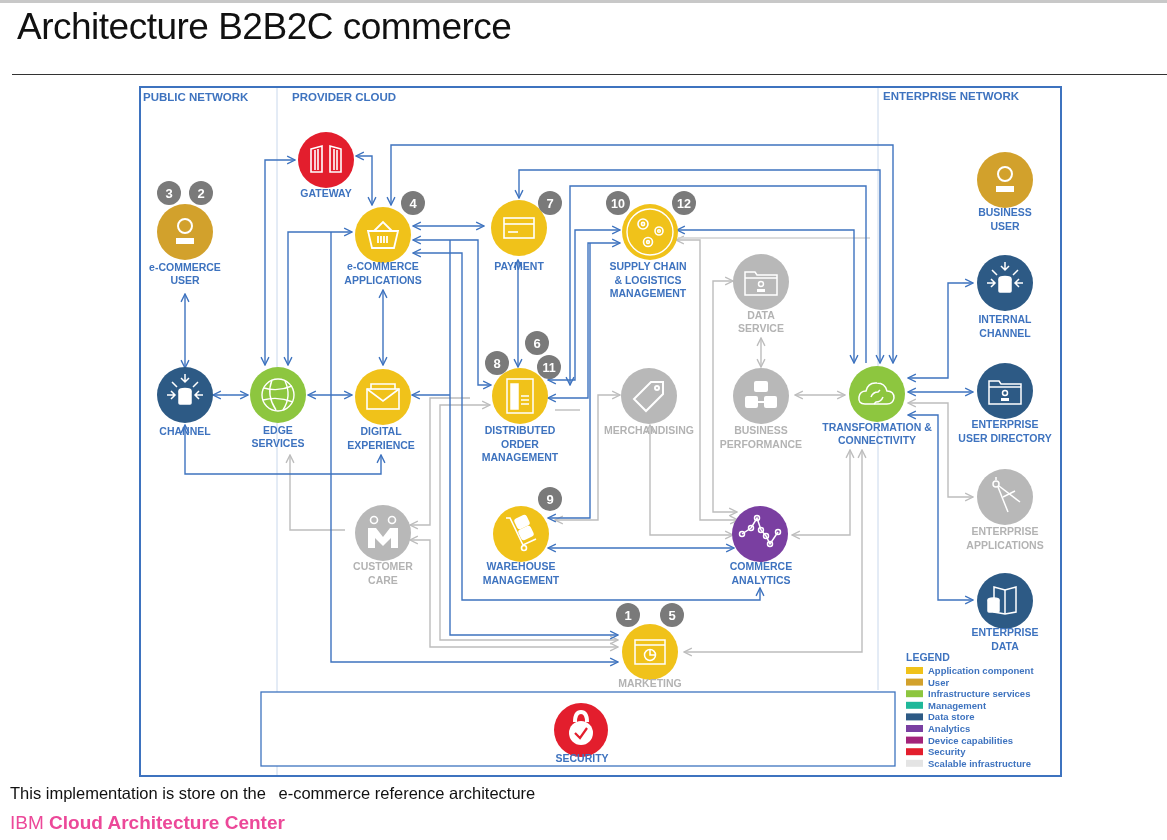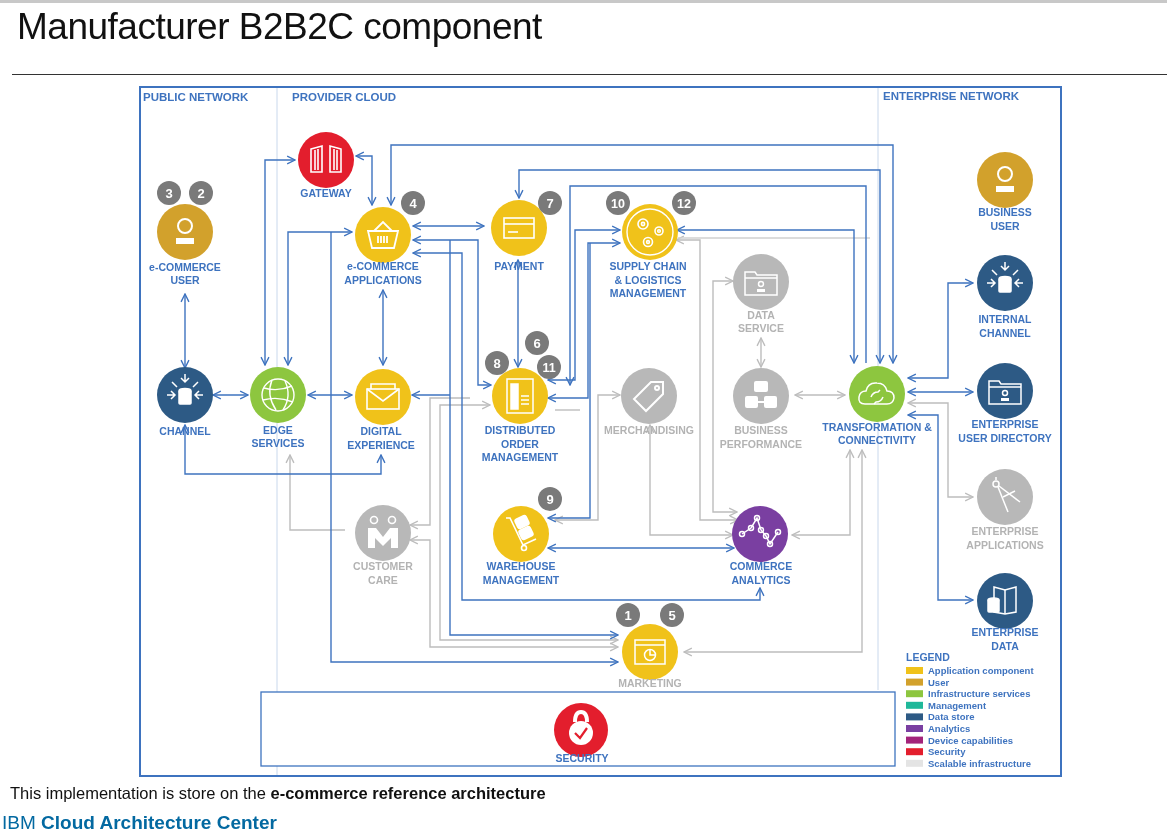--- a/index.html
+++ b/index.html
@@ -2,30 +2,30 @@
 <html><head>
 <meta charset="utf-8">
 <style>
   html, body { margin: 0; padding: 0; background: #ffffff; }
   body { width: 1167px; height: 840px; position: relative; overflow: hidden; font-family: "Liberation Sans", sans-serif; }
   .top-rule { position: absolute; left: 0; top: 0; width: 1167px; height: 3px; background: #c8c8c8; }
   .page-title { position: absolute; left: 17px; top: 6px; font-size: 37px; color: #111; letter-spacing: -0.5px; font-family: "Liberation Sans", sans-serif; }
   .title-rule { position: absolute; left: 12px; top: 74px; width: 1160px; height: 1px; background: #333; }
   #diagram { position: absolute; left: 0; top: 0; }
   .footer-note { position: absolute; left: 10px; top: 784px; font-size: 16.5px; color: #111; font-family: "Liberation Sans", sans-serif; }
-  .footer-note b { font-weight: bold; }
-  .footer-brand { position: absolute; left: 2px; top: 812px; font-size: 19px; color: #0369a1; font-family: "Liberation Sans", sans-serif; }
+  .footer-note b { font-weight: normal; margin-left: 8px; }
+  .footer-brand { position: absolute; left: 10px; top: 812px; font-size: 19px; color: #ec4899; font-family: "Liberation Sans", sans-serif; }
   .footer-brand b { font-weight: bold; }
   svg text { font-family: "Liberation Sans", sans-serif; font-weight: bold; }
 </style>
 </head>
 <body>
 
 <div class="top-rule"></div>
-<div class="page-title">Manufacturer B2B2C component</div>
+<div class="page-title">Architecture B2B2C commerce</div>
 <div class="title-rule"></div>
 
 <svg id="diagram" width="1167" height="840" viewBox="0 0 1167 840" xmlns="http://www.w3.org/2000/svg">
   <defs>
     <marker id="ab" viewBox="0 0 10 10" refX="9" refY="5" markerWidth="7" markerHeight="7" orient="auto-start-reverse">
       <path d="M1,1 L9,5 L1,9" fill="none" stroke="#3e73bf" stroke-width="1.4"></path>
     </marker>
     <marker id="ag" viewBox="0 0 10 10" refX="9" refY="5" markerWidth="7" markerHeight="7" orient="auto-start-reverse">
       <path d="M1,1 L9,5 L1,9" fill="none" stroke="#bdbdbd" stroke-width="1.4"></path>
     </marker>

